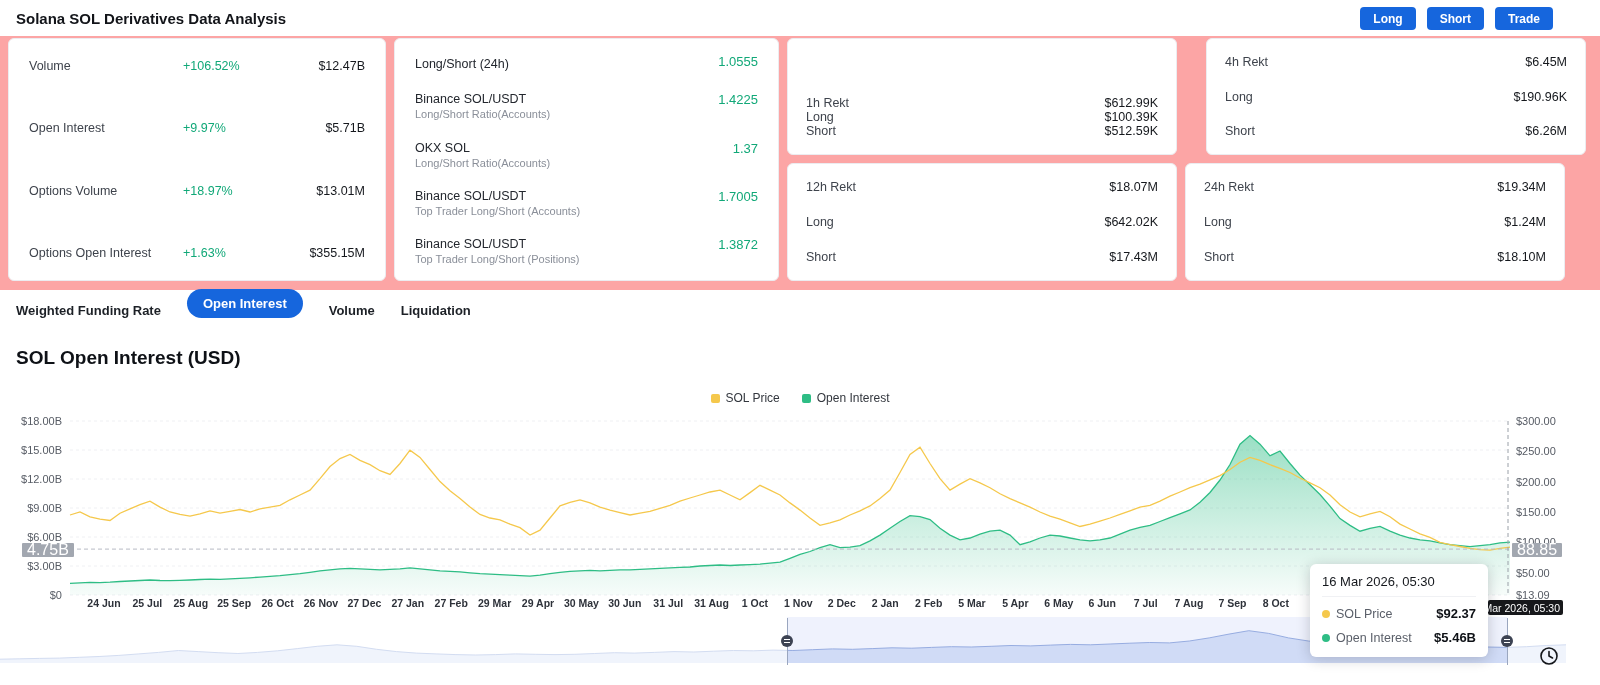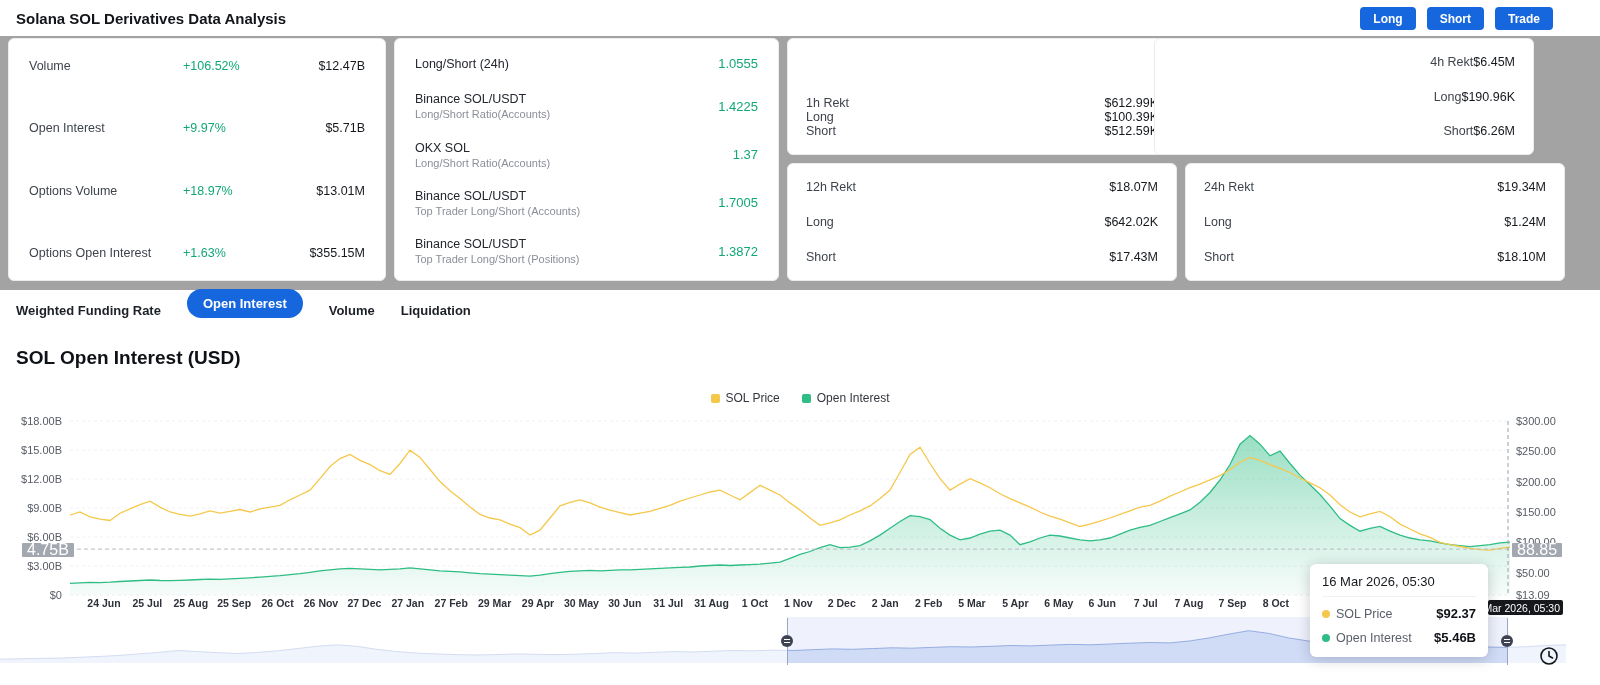--- a/index.html
+++ b/index.html
@@ -1,38 +1,38 @@
 <!DOCTYPE html>
 <html><head>
 <meta charset="utf-8">
 <style>
   * { box-sizing: border-box; margin:0; padding:0; }
   html,body { width:1600px; height:685px; overflow:hidden; }
   body { font-family:"Liberation Sans",sans-serif; background:#eef0f3; }
-  .app { position:relative; width:1600px; height:685px; background:#a3a3a3; overflow:hidden; }
+  .app { position:relative; width:1600px; height:685px; background:#fca5a5; overflow:hidden; }
 
   .topbar { position:absolute; top:0; left:0; width:1600px; height:36px; background:#fff; display:flex; align-items:center; }
   .page-title { margin-left:16px; font-size:15px; font-weight:700; color:#121419; }
   .topbar-actions { position:absolute; right:47px; top:7px; display:flex; gap:11px; }
   .btn { height:23px; padding:0 13px; background:#1666dd; color:#fff; border:none; border-radius:4px; font-family:inherit; font-size:12px; font-weight:700; cursor:pointer; }
 
   .card { position:absolute; background:#fff; border:1px solid #ececf0; border-radius:6px; display:flex; flex-direction:column; justify-content:space-between; }
   .stats-card { left:8px; top:38px; width:378px; height:243px; padding:20px 20px; }
   .ratio-card { left:394px; top:38px; width:385px; height:243px; padding:15px 20px; }
   .rekt-1h  { left:787px;  top:38px;  width:390px; height:117px; padding:16px 18px;justify-content:flex-end; }
-  .rekt-4h  { left:1154px; top:38px;  width:380px; height:117px; padding:16px 18px;align-items:flex-end; }
+  .rekt-4h  { left:1206px; top:38px;  width:380px; height:117px; padding:16px 18px; }
   .rekt-12h { left:787px;  top:163px; width:390px; height:118px; padding:16px 18px; }
   .rekt-24h { left:1185px; top:163px; width:380px; height:118px; padding:16px 18px; }
 
   .stat-row { display:flex; align-items:center; }
   .stat-row .lbl { flex:1; font-size:12.5px; color:#3e434c; }
   .stat-row .chg { width:90px; text-align:left; font-size:12.5px; }
   .stat-row .val { width:92px; text-align:right; font-size:12.5px; color:#15181d; }
 
-  .ratio-row { display:flex; align-items:center; }
+  .ratio-row { display:flex; }
   .ratio-row .names { flex:1; }
   .ratio-row .main { font-size:12.5px; color:#23272e; }
   .ratio-row .sub { font-size:11px; color:#8a8f99; margin-top:2px; }
   .ratio-row .rv { font-size:13px; }
 
   .rekt-row { display:flex; justify-content:space-between; align-items:center; font-size:12.5px; }
   .rekt-row .lbl { color:#3e434c; }
   .rekt-row .val { color:#15181d; }
 
   .pos { color:#11a878; }

